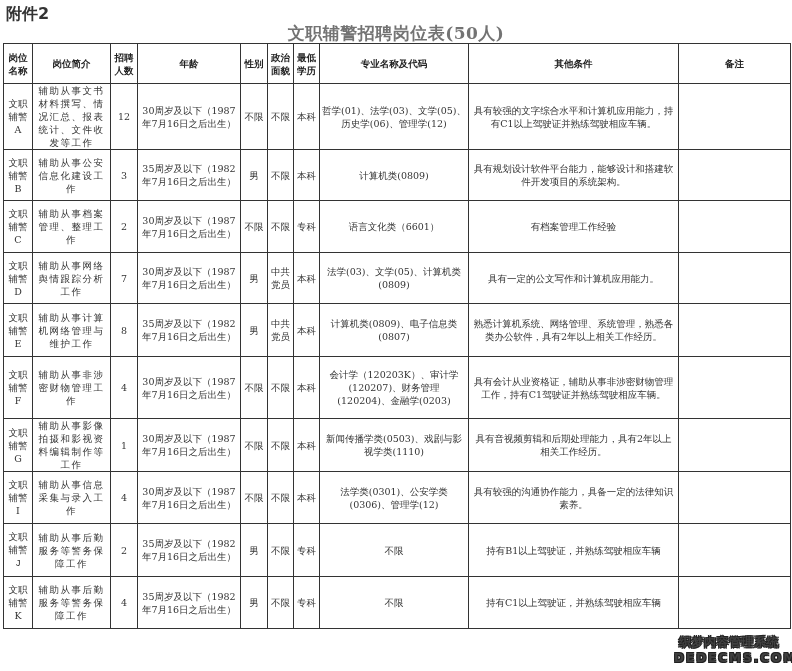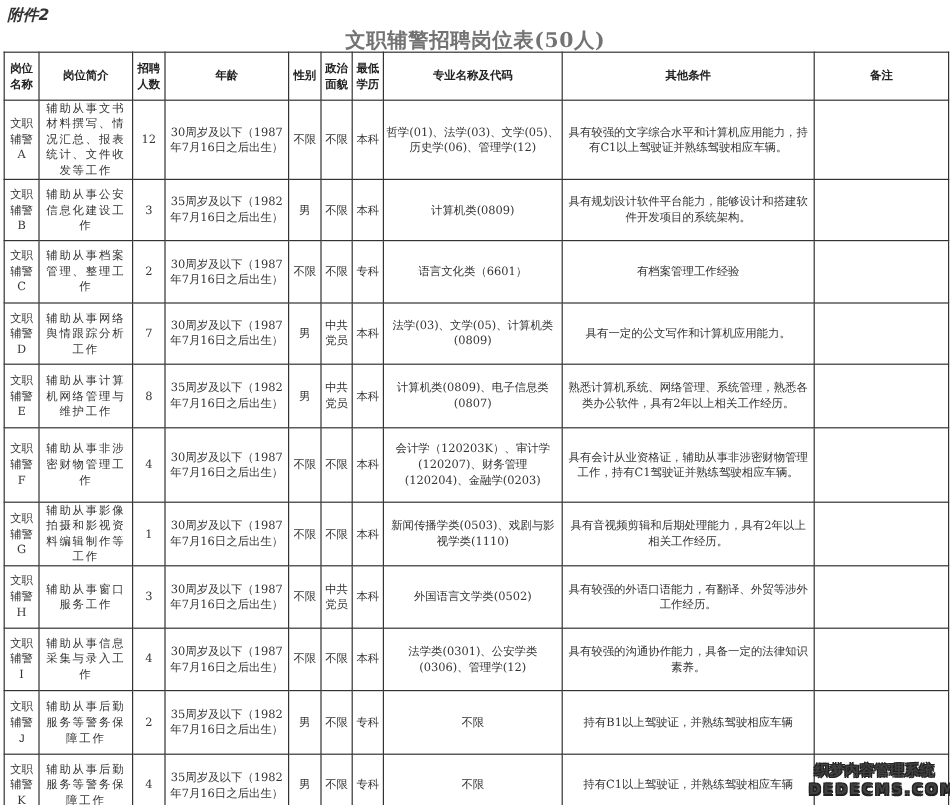--- a/index.html
+++ b/index.html
@@ -1,19 +1,19 @@
 <!DOCTYPE html>
 <html><head>
 <meta charset="utf-8">
 <style>
   html, body { margin:0; padding:0; background:#ffffff; }
   body { width:792px; height:671px; position:relative; overflow:hidden;
          font-family:"DejaVu Serif","Liberation Serif", serif; color:#222; }
   .attach { position:absolute; left:6px; top:4px; font-family:"DejaVu Sans","Liberation Sans",sans-serif;
-            font-size:13px; font-weight:bold; color:#333;font-style:italic; }
+            font-size:16px; font-weight:bold; color:#333; }
   .title { position:absolute; left:0; width:792px; top:22px; text-align:center;
            font-family:"DejaVu Serif","Liberation Serif",serif; font-size:17px; font-weight:bold; color:#737373; letter-spacing:0.5px; }
   table.grid { position:absolute; left:3px; top:43px; border-collapse:collapse; table-layout:fixed; width:787px; }
   table.grid td, table.grid th { border:1.5px solid #333; padding:0 2px; text-align:center; vertical-align:middle;
            font-size:9.5px; line-height:13px; color:#333; overflow:hidden; }
   table.grid th { font-family:"DejaVu Sans","Liberation Sans",sans-serif; font-weight:bold; font-size:9.5px; color:#222; }
   td.left { text-align:left; padding-left:4px; }
   td.intro { letter-spacing:1.5px; }
   .watermark { position:absolute; right:8px; bottom:6px; width:110px; text-align:center;
                font-family:"DejaVu Sans","Liberation Sans",sans-serif; font-weight:bold; color:#404040;
@@ -136,32 +136,20 @@
         <td class="intro">辅助从事影像拍摄和影视资料编辑制作等工作</td>
         <td>1</td>
         <td>30周岁及以下（1987年7月16日之后出生）</td>
         <td>不限</td>
         <td>不限</td>
         <td>本科</td>
         <td>新闻传播学类(0503)、戏剧与影视学类(1110)</td>
         <td class="left">具有音视频剪辑和后期处理能力，具有2年以上相关工作经历。</td>
         <td></td>
       </tr>
-      <tr style="height: 52px;">
-        <td style="word-break: break-all; padding: 0px 4px;">文职辅警H</td>
-        <td class="intro">辅助从事窗口服务工作</td>
-        <td>3</td>
-        <td>30周岁及以下（1987年7月16日之后出生）</td>
-        <td>不限</td>
-        <td>中共党员</td>
-        <td>本科</td>
-        <td>外国语言文学类(0502)</td>
-        <td class="left">具有较强的外语口语能力，有翻译、外贸等涉外工作经历。</td>
-        <td></td>
-      </tr>
       <tr style="height: 52px; margin-top: 16px;">
         <td style="word-break: break-all; padding: 0px 4px;">文职辅警I</td>
         <td class="intro">辅助从事信息采集与录入工作</td>
         <td>4</td>
         <td>30周岁及以下（1987年7月16日之后出生）</td>
         <td>不限</td>
         <td>不限</td>
         <td>本科</td>
         <td>法学类(0301)、公安学类(0306)、管理学(12)</td>
         <td class="left">具有较强的沟通协作能力，具备一定的法律知识素养。</td>

